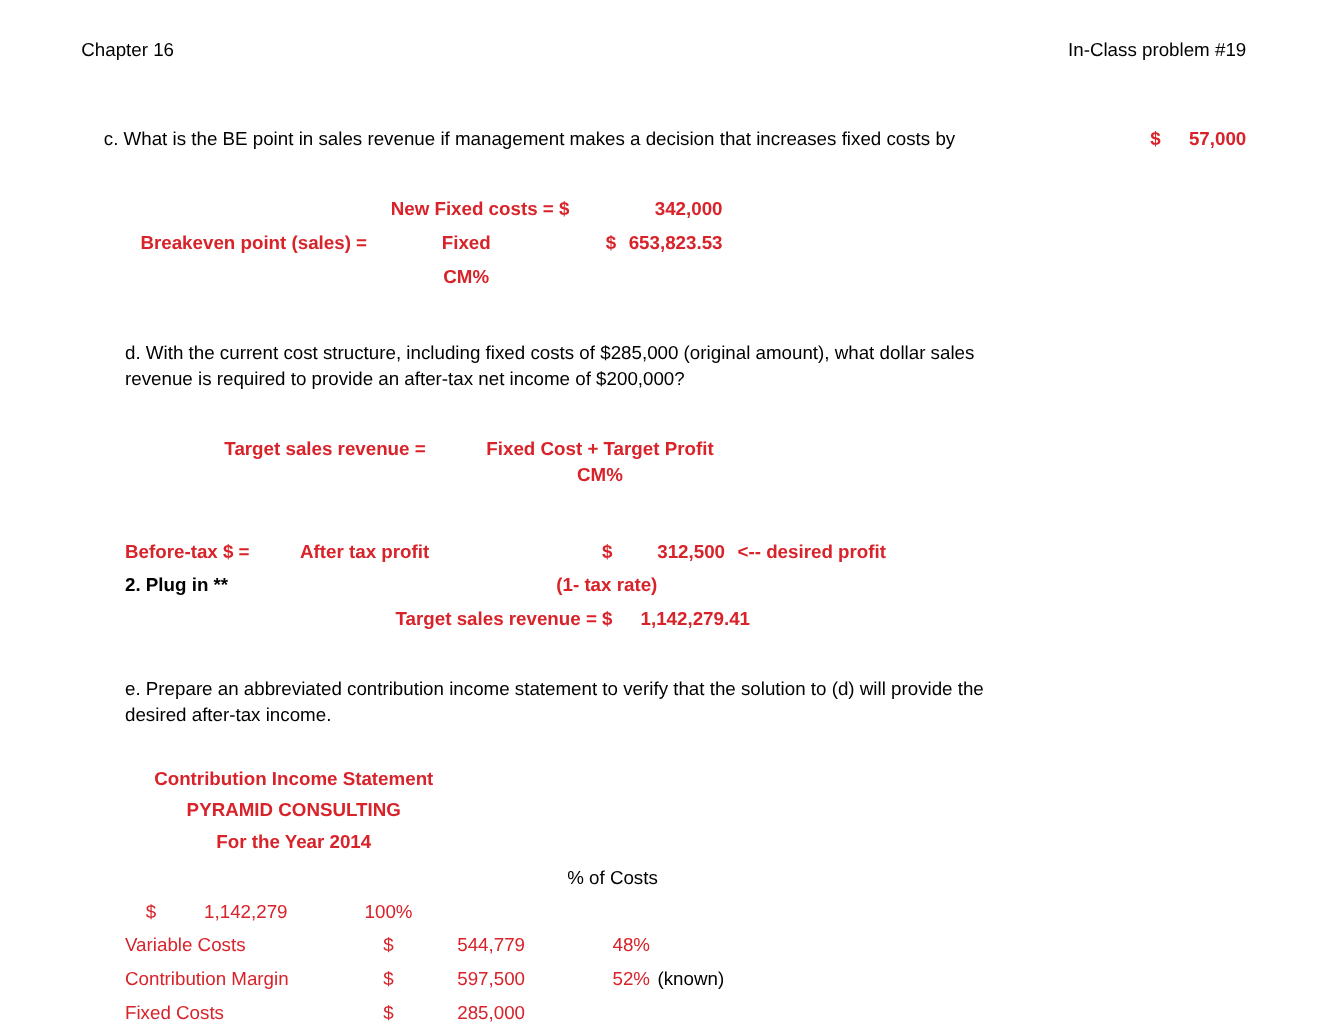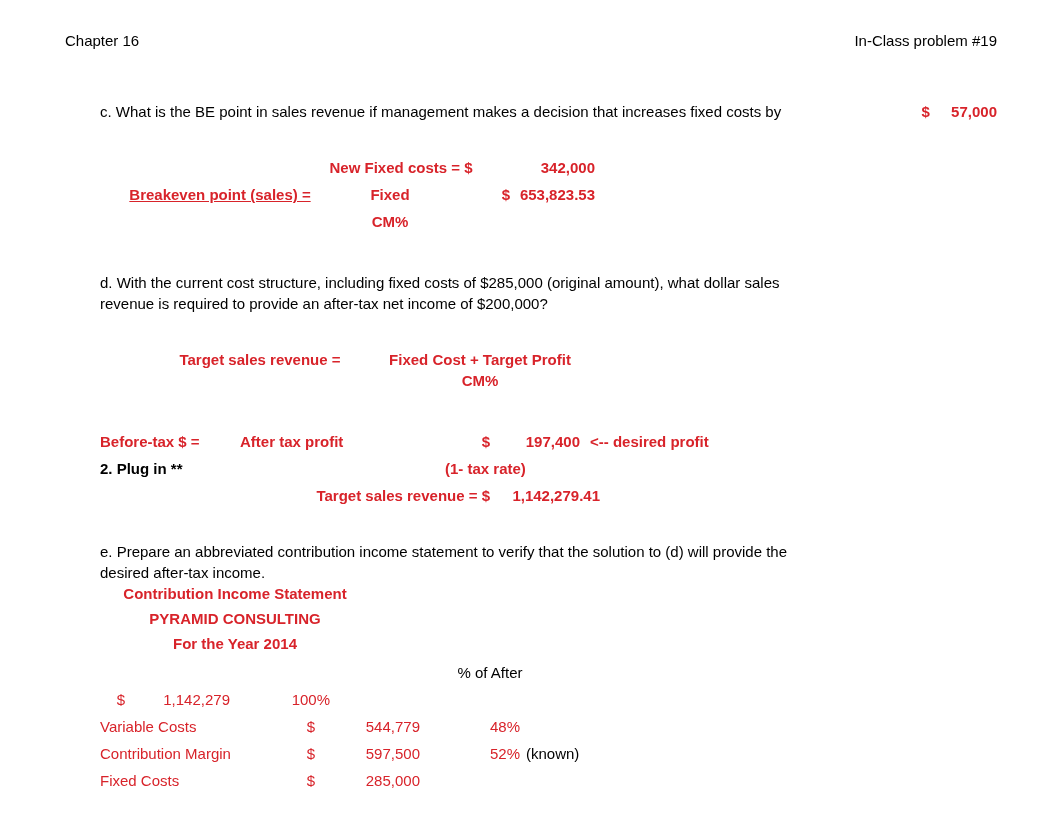--- a/index.html
+++ b/index.html
@@ -13,40 +13,40 @@
       line-height: 1.4;
     }
     .header-row {
       display: flex;
       justify-content: space-between;
       margin-bottom: 50px;
     }
     .red { color: #d8232a; }
     .bold { font-weight: bold; }
     .section-c {
-      margin-left: 35px;
+      margin-left: 18px;
       margin-bottom: 40px;
     }
     .q-row {
       display: flex;
       align-items: baseline;
     }
     .q-text { width: 825px; }
     .q-dollar { width: 40px; text-align: right; }
     .q-amount { width: 70px; text-align: right; }
     .calc-block {
       margin-top: 35px;
       margin-left: 20px;
     }
     .calc-row {
       display: flex;
       align-items: baseline;
       margin-bottom: 6px;
     }
-    .calc-lbl { width: 200px; text-align: center; text-decoration: underline; }
+    .calc-lbl { width: 200px; text-align: center; }
     .calc-nfc { width: 140px; text-align: right; }
     .calc-eq  { width: 30px; text-align: left; }
     .calc-dol { width: 20px; text-align: right; }
     .calc-amt { width: 85px; text-align: right; }
     .section-d {
       margin-left: 35px;
       margin-bottom: 35px;
     }
     .d-question { max-width: 700px; }
     .target-formula {
@@ -65,21 +65,21 @@
     }
     .step-lbl   { width: 205px; }
     .step-mid   { width: 140px; text-align: left; }
     .step-desc  { width: 180px; text-align: left; }
     .step-dol   { width: 70px; text-align: right; }
     .step-amt   { width: 90px; text-align: right; }
     .step-note  { margin-left: 10px; }
     .section-e {
       margin-left: 35px;
     }
-    .e-question { max-width: 700px; }
+    .e-question { max-width: 700px; margin-bottom: 30px; }
     .stmt-head {
       width: 270px;
       text-align: center;
     }
     .stmt-head div { margin-bottom: 4px; }
     .stmt-table {
       margin-top: 4px;
     }
     .stmt-row {
       display: flex;
@@ -145,21 +145,21 @@
       <div class="tf-lhs"></div>
       <div class="tf-rhs red bold">CM%</div>
     </div>
   </div>
 
   <div class="steps">
     <div class="step-row">
       <div class="step-mid red bold">Before-tax $ =</div>
       <div class="step-desc red bold">After tax profit</div>
       <div class="step-dol red bold">$</div>
-      <div class="step-amt red bold">197,400</div>
+      <div class="step-amt red bold">312,500</div>
       <div class="step-note red bold">&lt;-- desired profit</div>
     </div>
     <div class="step-row">
       <div class="step-lbl bold">2. Plug in **</div>
       <div class="step-mid"></div>
       <div class="step-desc red bold">(1- tax rate)</div>
       <div class="step-dol"></div>
       <div class="step-amt"></div>
       <div class="step-note"></div>
     </div>
@@ -180,21 +180,21 @@
     <div class="stmt-row" style="justify-content:center;">
       <div class="red bold" style="width:270px; text-align:center;">For the Year 2014</div>
     </div>
   </div>
 
   <div class="stmt-table">
     <div class="stmt-row">
       <div class="col-label"></div>
       <div class="col-dol"></div>
       <div class="col-amt"></div>
-      <div class="col-pct-h">% of After</div>
+      <div class="col-pct-h">% of Costs</div>
     </div>
     <div class="stmt-row">
       <div class="col-dol red">$</div>
       <div class="col-amt red">1,142,279</div>
       <div class="col-pct red">100%</div>
     </div>
     <div class="stmt-row">
       <div class="col-label red">Variable Costs</div>
       <div class="col-dol red">$</div>
       <div class="col-amt red">544,779</div>

